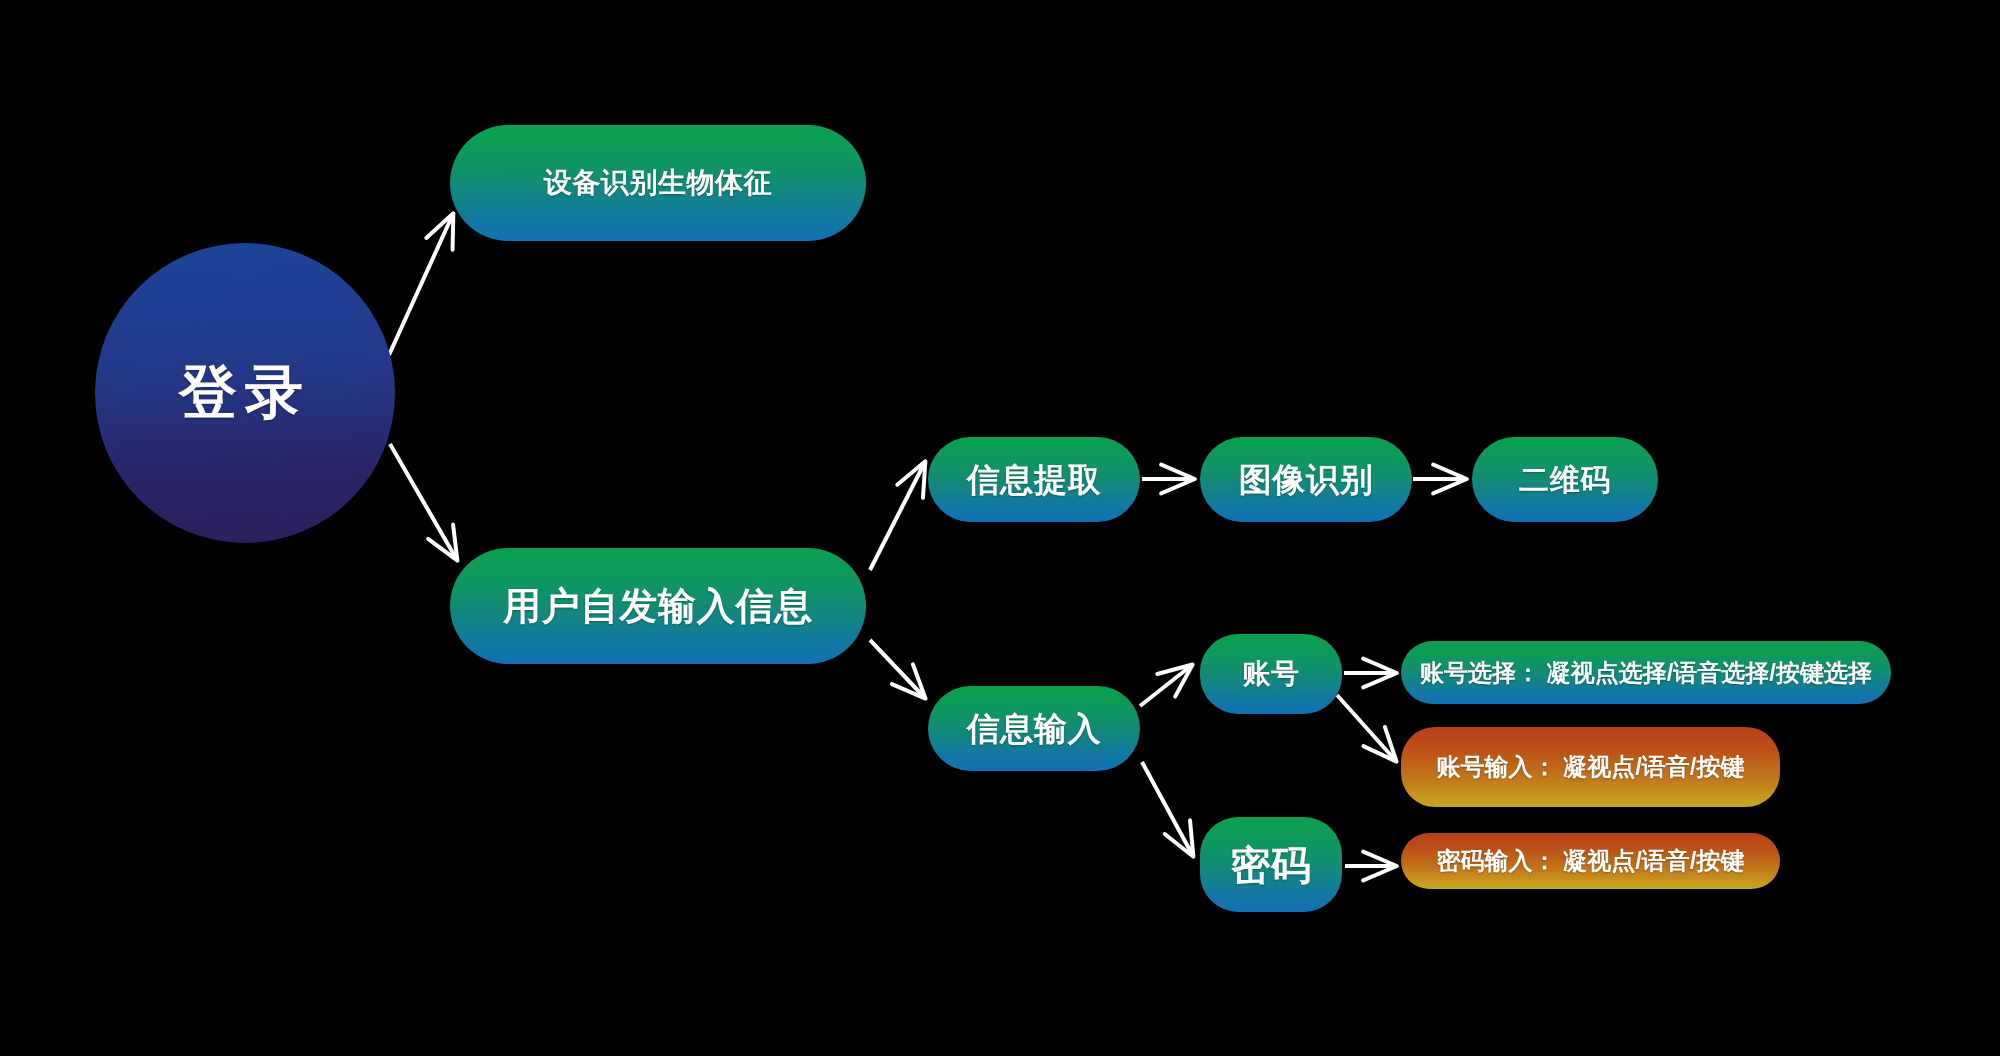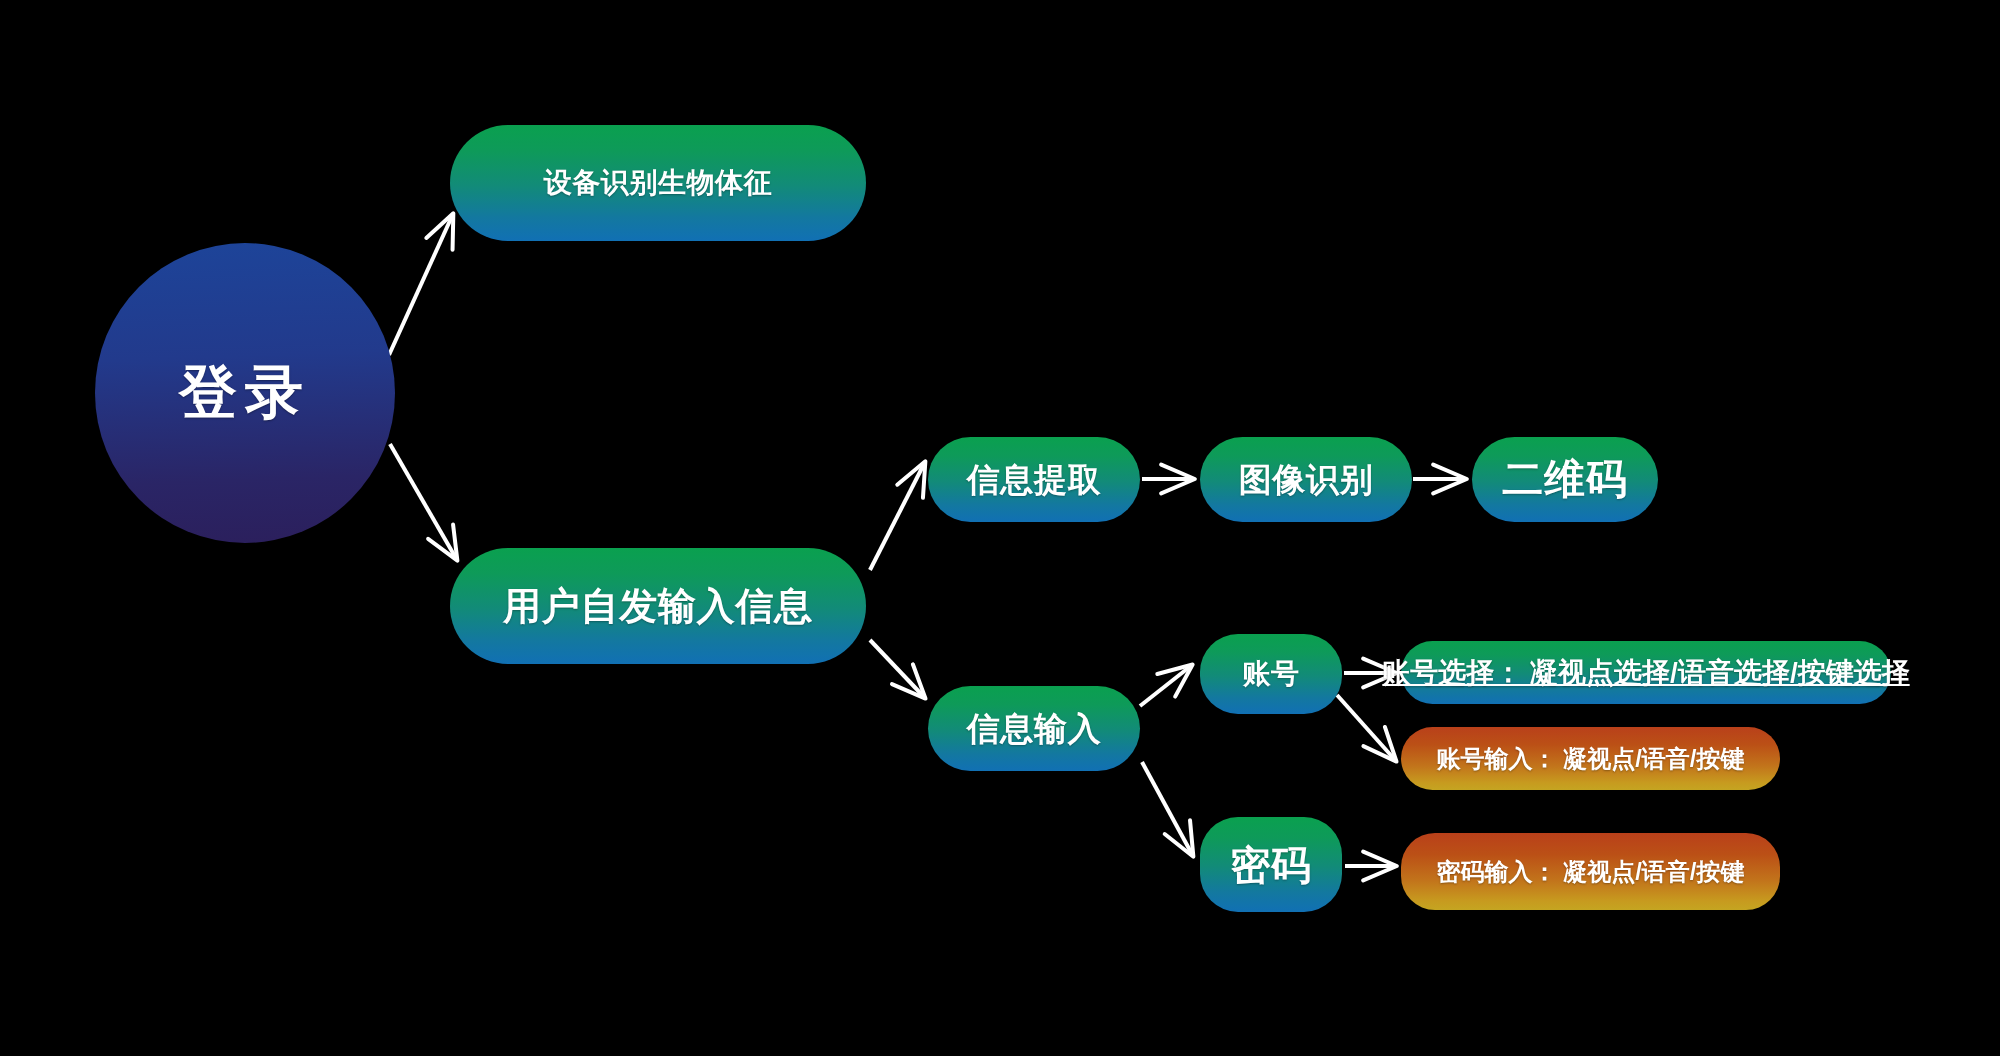--- a/index.html
+++ b/index.html
@@ -123,40 +123,40 @@
 
   <div class="pill grad-green r-mid" style="left:928px; top:437px; width:212px; height:85px;">
     <span class="label" style="font-size:33px; letter-spacing:0.02em;">信息提取</span>
   </div>
 
   <div class="pill grad-green r-mid" style="left:1200px; top:437px; width:212px; height:85px;text-align:center;">
     <span class="label" style="font-size:33px; letter-spacing:0.02em;">图像识别</span>
   </div>
 
   <div class="pill grad-green r-mid" style="left:1472px; top:437px; width:186px; height:85px;">
-    <span class="label" style="font-size:41px; letter-spacing:0.02em;">二维码</span>
+    <span class="label" style="font-size:30px; letter-spacing:0.02em;">二维码</span>
   </div>
 
   <div class="pill grad-green r-mid" style="left:928px; top:686px; width:212px; height:85px;">
     <span class="label" style="font-size:33px; letter-spacing:0.02em;">信息输入</span>
   </div>
 
   <div class="pill grad-green r-small" style="left:1200px; top:634px; width:142px; height:80px;">
     <span class="label" style="font-size:28px; letter-spacing:0.02em;">账号</span>
   </div>
 
   <div class="pill grad-green r-small" style="left:1200px; top:817px; width:142px; height:95px;">
     <span class="label" style="font-size:40px; letter-spacing:0.02em;">密码</span>
   </div>
 
   <div class="pill grad-green r-long" style="left:1401px; top:641px; width:490px; height:63px;">
-    <span class="label" style="font-size:28px; letter-spacing:0.00em;text-decoration:underline;">账号选择： 凝视点选择/语音选择/按键选择</span>
+    <span class="label" style="font-size:24px; letter-spacing:0.00em;">账号选择： 凝视点选择/语音选择/按键选择</span>
   </div>
 
-  <div class="pill grad-orange r-long" style="left:1401px; top:727px; width:379px; height:63px;align-items:center;">
+  <div class="pill grad-orange r-long" style="left:1401px; top:727px; width:379px; height:80px;align-items:center;">
     <span class="label" style="font-size:24px; letter-spacing:0.00em;">账号输入： 凝视点/语音/按键</span>
   </div>
 
-  <div class="pill grad-orange r-long" style="left:1401px; top:833px; width:379px; height:77px;text-align:center;">
+  <div class="pill grad-orange r-long" style="left:1401px; top:833px; width:379px; height:56px;text-align:center;">
     <span class="label" style="font-size:24px; letter-spacing:0.00em;">密码输入： 凝视点/语音/按键</span>
   </div>
 
 </div>
 
 </body></html>

